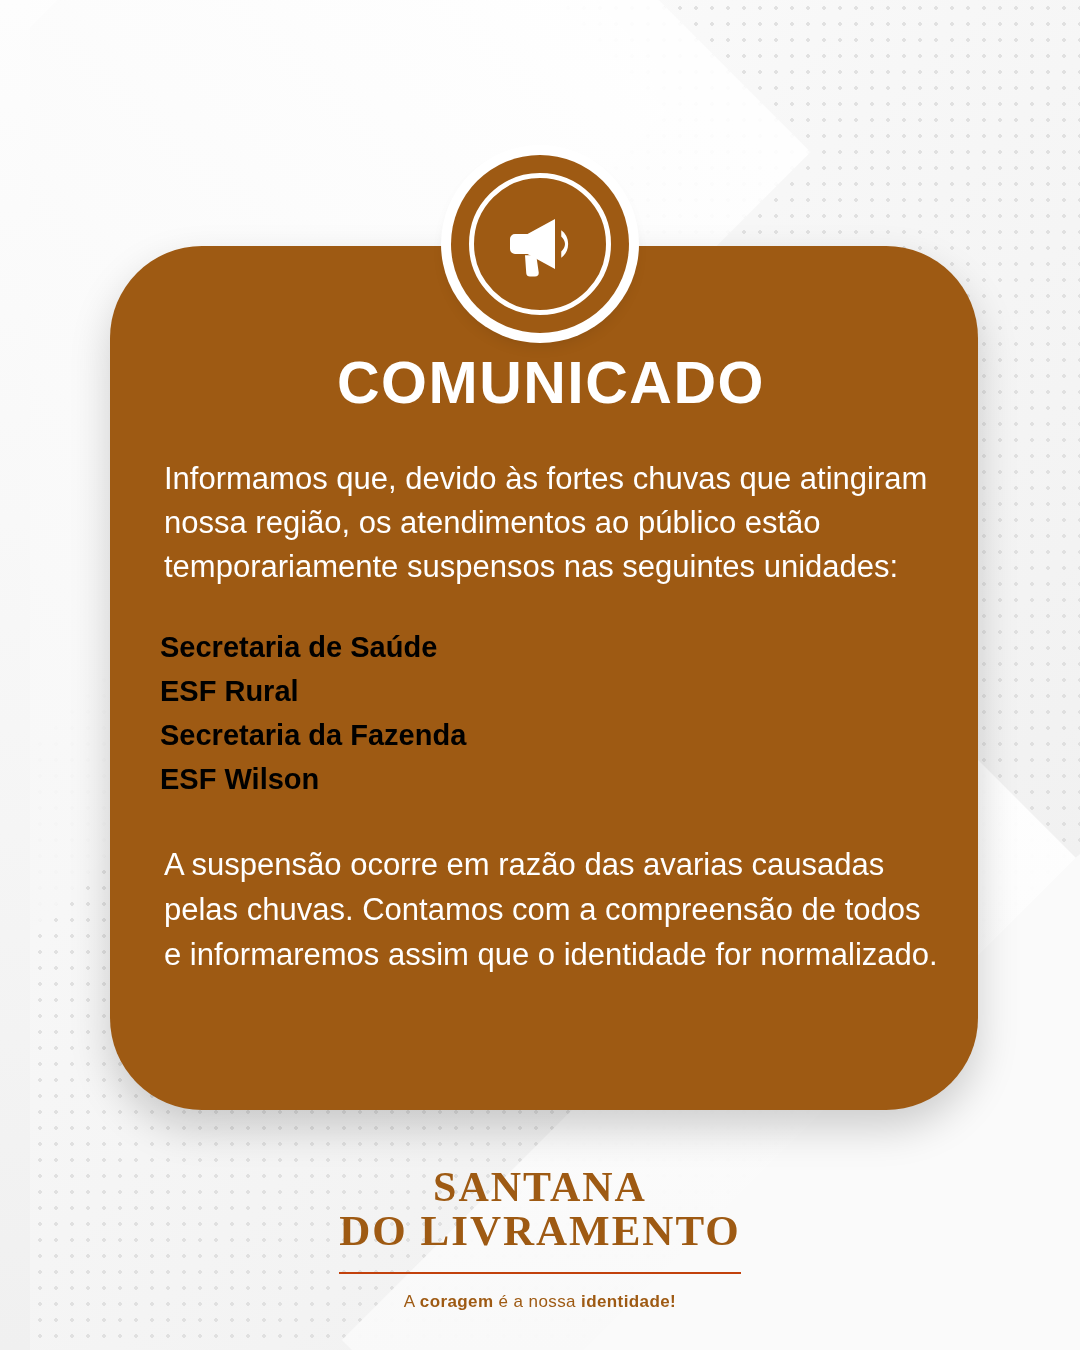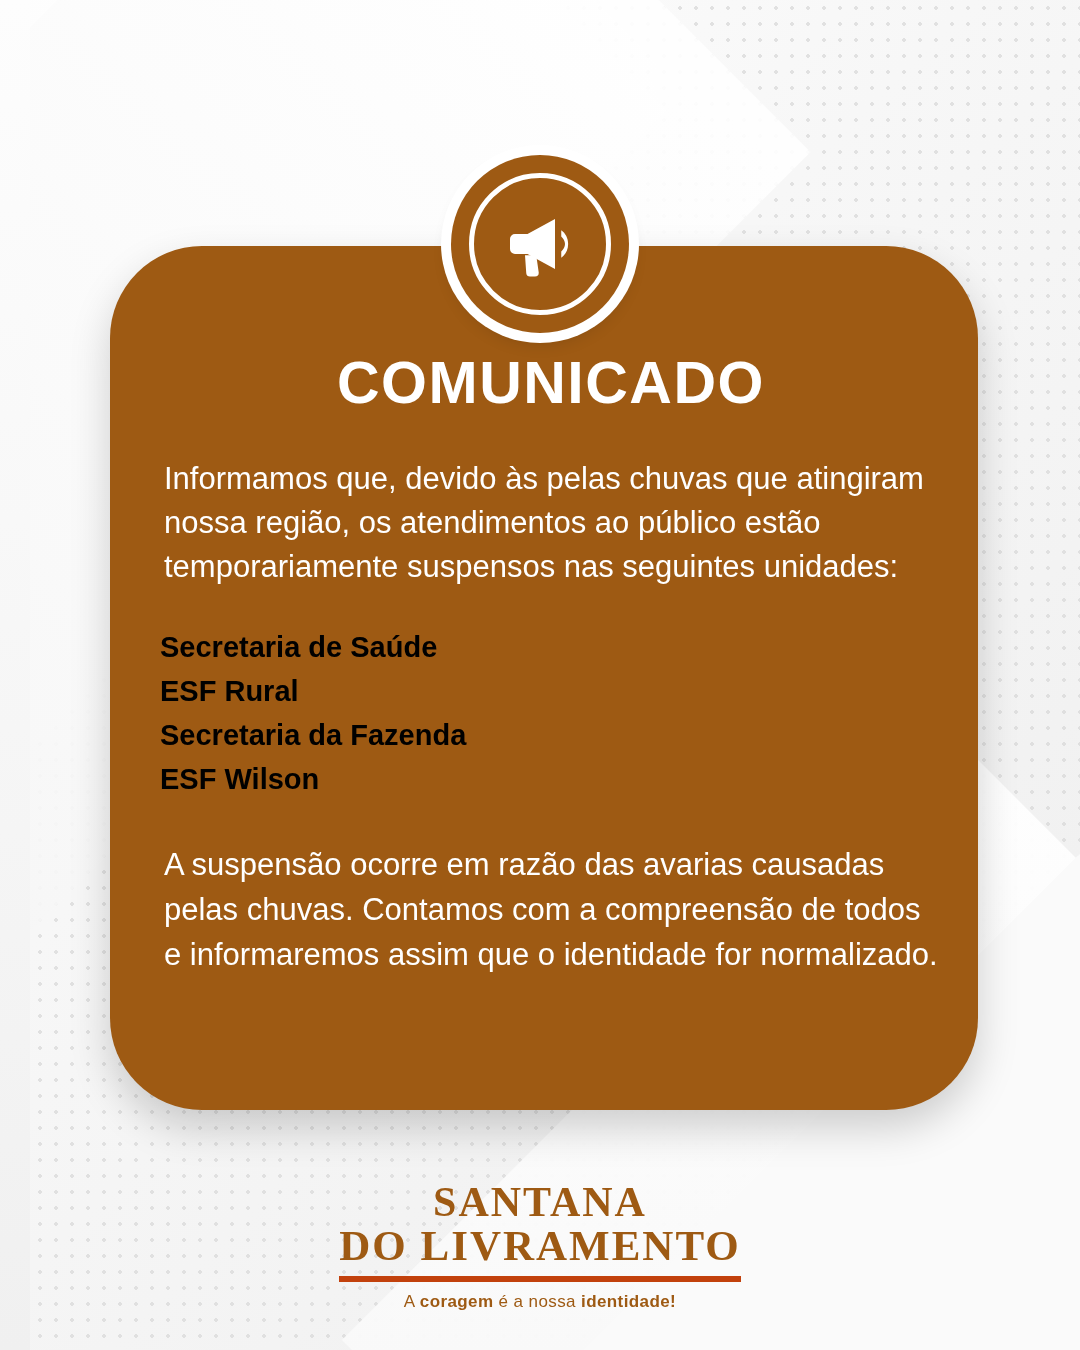--- a/index.html
+++ b/index.html
@@ -175,26 +175,26 @@
     font-weight: bold;
     letter-spacing: 2px;
     line-height: .94;
   }
   .logo-sub {
     font-family: "Liberation Serif", serif;
     font-size: 43px;
     font-weight: bold;
     letter-spacing: 2px;
     line-height: 1.05;
-    padding-bottom: 8px;
+    padding-bottom: 19px;
     display: inline-block;
-    border-bottom: 6px solid #c2410c;
+    border-bottom: 2px solid #c2410c;
   }
   .logo-slogan {
-    margin-top: 10px;
+    margin-top: 18px;
     font-size: 17px;
     letter-spacing: .4px;
     text-align: center;
   }
   .logo-slogan b { font-weight: bold; }
 </style>
 </head>
 <body>
 
 <div class="stage">
@@ -220,21 +220,21 @@
         </svg>
       </span>
     </div>
   </div>
 
   <div class="card">
     <div class="card-inner">
 
       <div class="title">COMUNICADO</div>
 
-      <div class="body-text">Informamos que, devido às pelas chuvas que atingiram nossa região, os atendimentos ao público estão temporariamente suspensos nas seguintes unidades:</div>
+      <div class="body-text">Informamos que, devido às fortes chuvas que atingiram nossa região, os atendimentos ao público estão temporariamente suspensos nas seguintes unidades:</div>
 
       <div class="units">
         <div>Secretaria de Saúde</div>
         <div>ESF Rural</div>
         <div>Secretaria da Fazenda</div>
         <div>ESF Wilson</div>
       </div>
 
       <div class="closing">A suspensão ocorre em razão das avarias causadas pelas chuvas. Contamos com a compreensão de todos e informaremos assim que o identidade for normalizado.</div>
 

